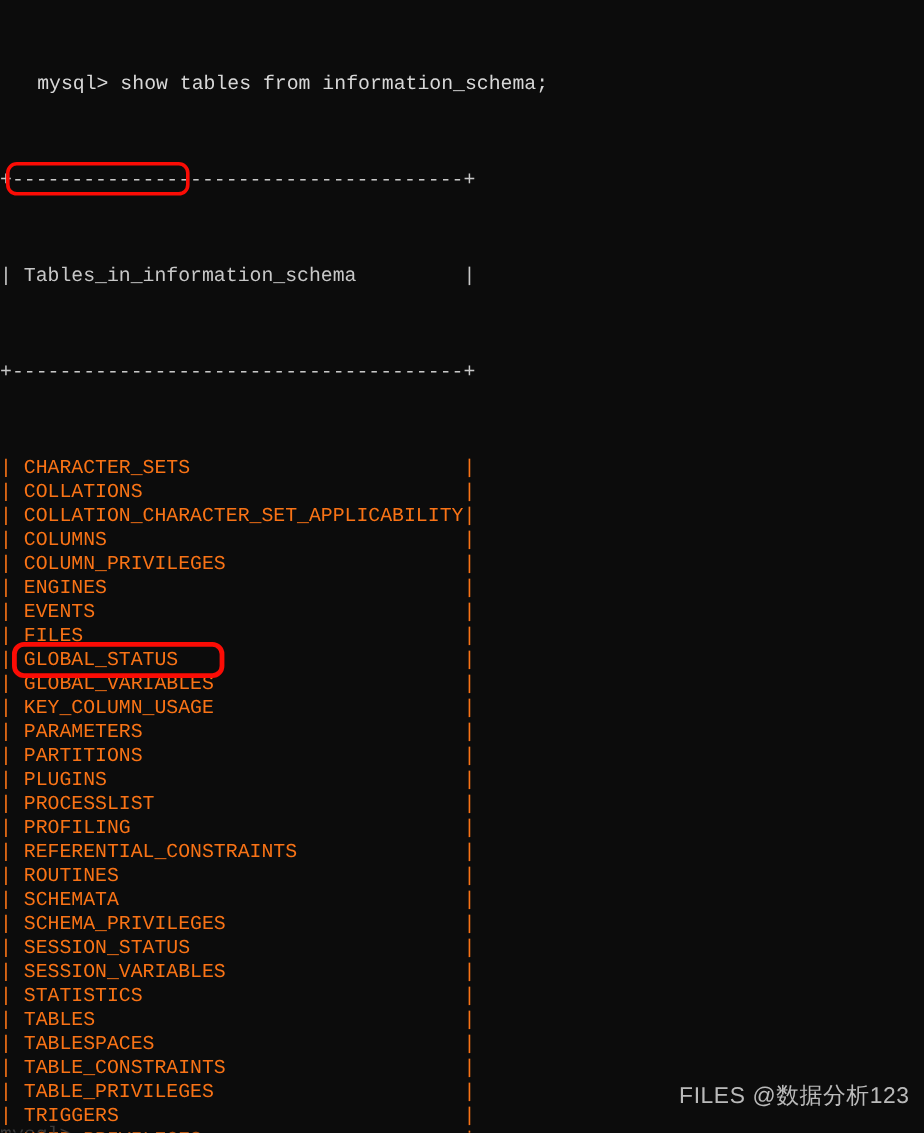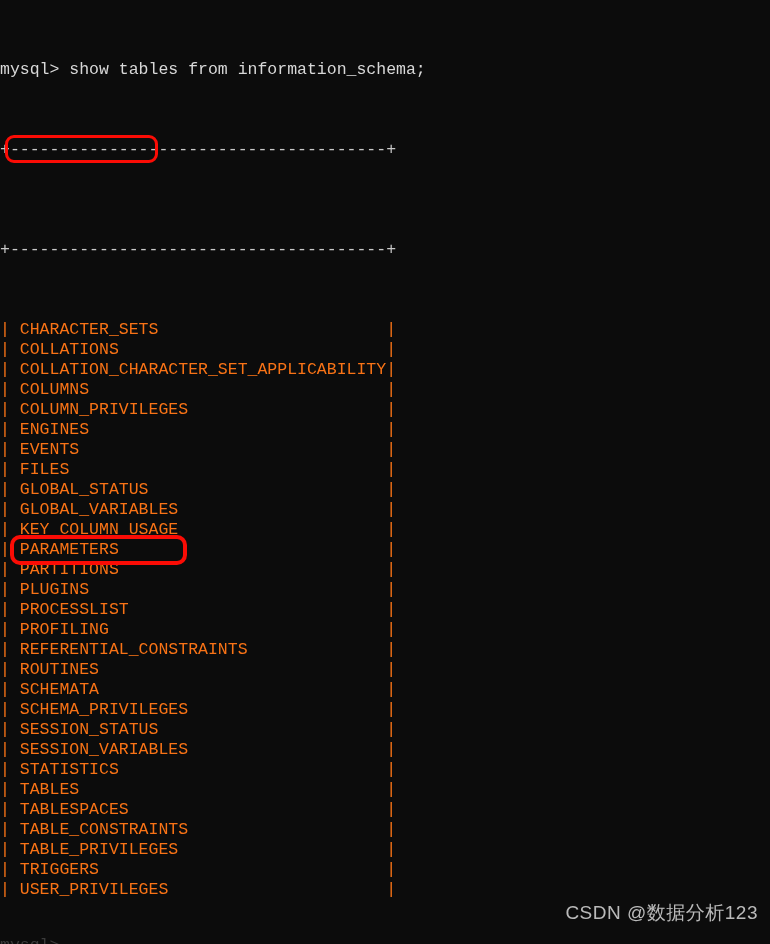--- a/index.html
+++ b/index.html
@@ -32,20 +32,21 @@
 
   .line {
     height: 20px;
     line-height: 20px;
     white-space: pre;
     color: #d2d2d2;
   }
 
   .prompt-line {
     color: #d8d8d8;
+    padding-left: 31px;
   }
 
   .rule {
     color: #c8c8c8;
   }
 
   .row-line {
     color: #f97316;
   }
 
@@ -102,29 +103,30 @@
 </style>
 </head>
 <body>
 
 <div id="terminal">
 
   <div class="line prompt-line">mysql&gt; show tables from information_schema;</div>
 
   <div class="line rule">+--------------------------------------+</div>
 
+  <div class="line rule">| Tables_in_information_schema         |</div>
 
   <div class="line rule">+--------------------------------------+</div>
 
   <div id="rows"><div class="line row-line">| CHARACTER_SETS                       |</div><div class="line row-line">| COLLATIONS                           |</div><div class="line row-line">| COLLATION_CHARACTER_SET_APPLICABILITY|</div><div class="line row-line">| COLUMNS                              |</div><div class="line row-line">| COLUMN_PRIVILEGES                    |</div><div class="line row-line">| ENGINES                              |</div><div class="line row-line">| EVENTS                               |</div><div class="line row-line">| FILES                                |</div><div class="line row-line">| GLOBAL_STATUS                        |</div><div class="line row-line">| GLOBAL_VARIABLES                     |</div><div class="line row-line">| KEY_COLUMN_USAGE                     |</div><div class="line row-line">| PARAMETERS                           |</div><div class="line row-line">| PARTITIONS                           |</div><div class="line row-line">| PLUGINS                              |</div><div class="line row-line">| PROCESSLIST                          |</div><div class="line row-line">| PROFILING                            |</div><div class="line row-line">| REFERENTIAL_CONSTRAINTS              |</div><div class="line row-line">| ROUTINES                             |</div><div class="line row-line">| SCHEMATA                             |</div><div class="line row-line">| SCHEMA_PRIVILEGES                    |</div><div class="line row-line">| SESSION_STATUS                       |</div><div class="line row-line">| SESSION_VARIABLES                    |</div><div class="line row-line">| STATISTICS                           |</div><div class="line row-line">| TABLES                               |</div><div class="line row-line">| TABLESPACES                          |</div><div class="line row-line">| TABLE_CONSTRAINTS                    |</div><div class="line row-line">| TABLE_PRIVILEGES                     |</div><div class="line row-line">| TRIGGERS                             |</div><div class="line row-line">| USER_PRIVILEGES                      |</div></div>
 
   
 
   
 
 </div>
 
 <div class="hl hl-columns"></div>
 <div class="hl hl-tables"></div>
 
 <div id="bottom-fragment">mysql&gt;</div>
 
-<div id="watermark">CSDN @数据分析123</div>
+<div id="watermark">FILES @数据分析123</div>
 
 </body></html>

